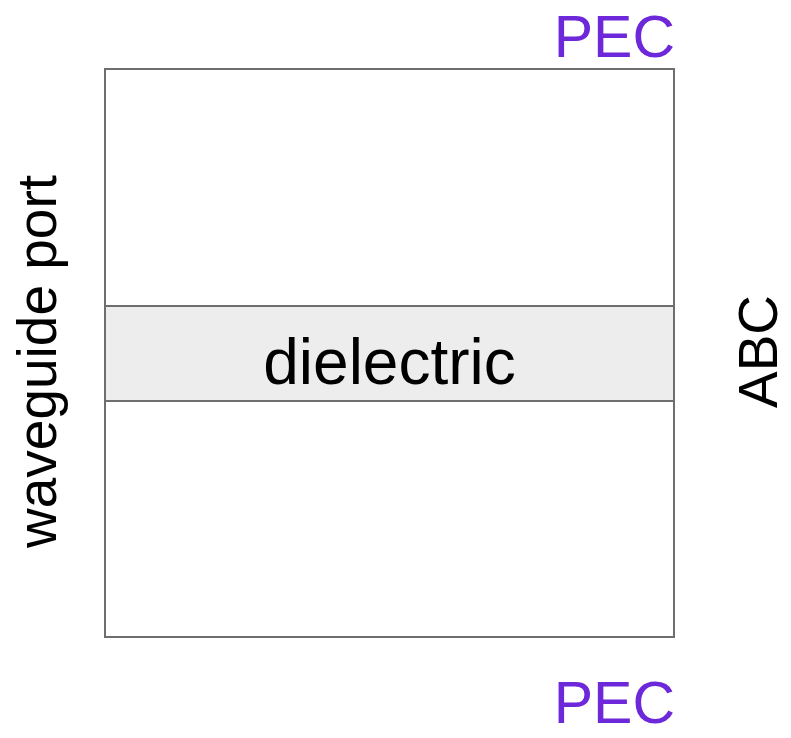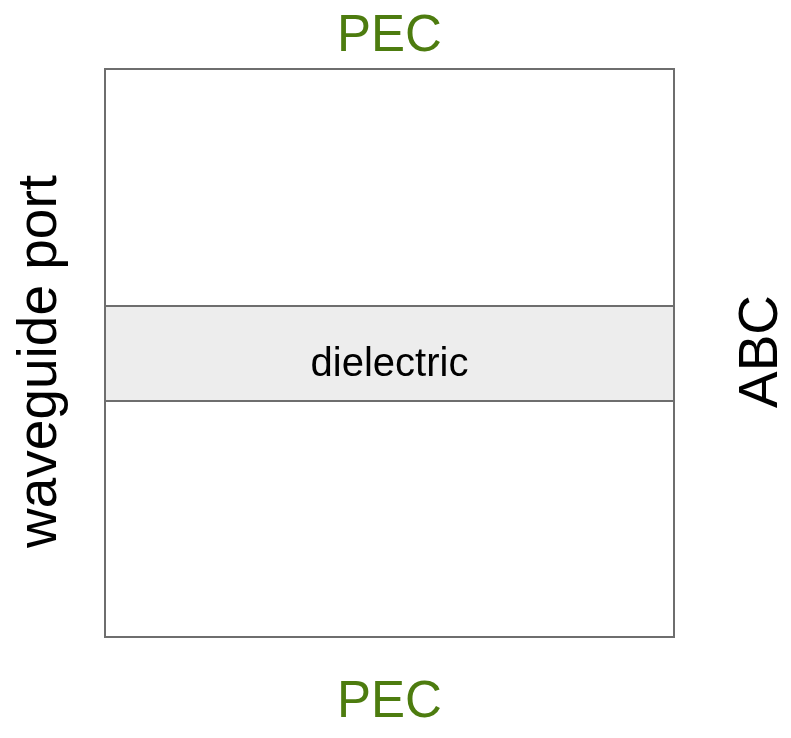--- a/index.html
+++ b/index.html
@@ -43,40 +43,40 @@
     border-top: 2.5px solid #6e6e6e;
     border-bottom: 2.5px solid #6e6e6e;
     border-left: 2.5px solid #6e6e6e;
     border-right: 2.5px solid #6e6e6e;
     display: flex;
     align-items: center;
     justify-content: center;
   }
 
   .dielectric-label {
-    font-size: 40px;
+    font-size: 64px;
     line-height: 1;
     letter-spacing: 0px;
     color: #000000;
     white-space: nowrap;
     position: relative;
     top: -1px;
     margin-top: 19px;
   }
 
   
   .edge-label-h {
     position: absolute;
     left: 104px;
     width: 571px;
-    text-align: center;
-    font-size: 51px;
+    text-align: right;
+    font-size: 59px;
     line-height: 1;
     white-space: nowrap;
-    color: #4d7c0f;
+    color: #6d28d9;
   }
 
   .edge-label-top    { top: 8px; }
   .edge-label-bottom { top: 674px; }
 
   
   .edge-label-v {
     position: absolute;
     font-size: 55px;
     line-height: 1;

